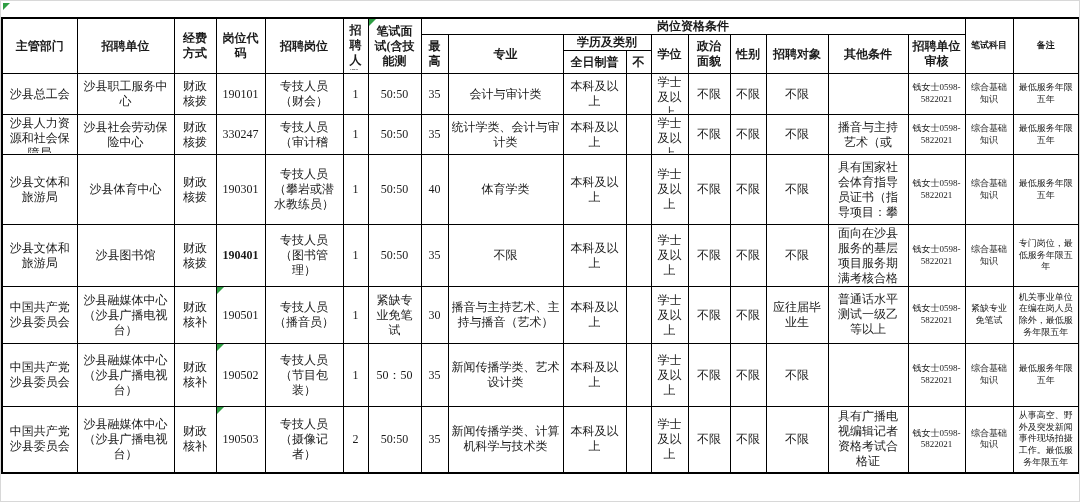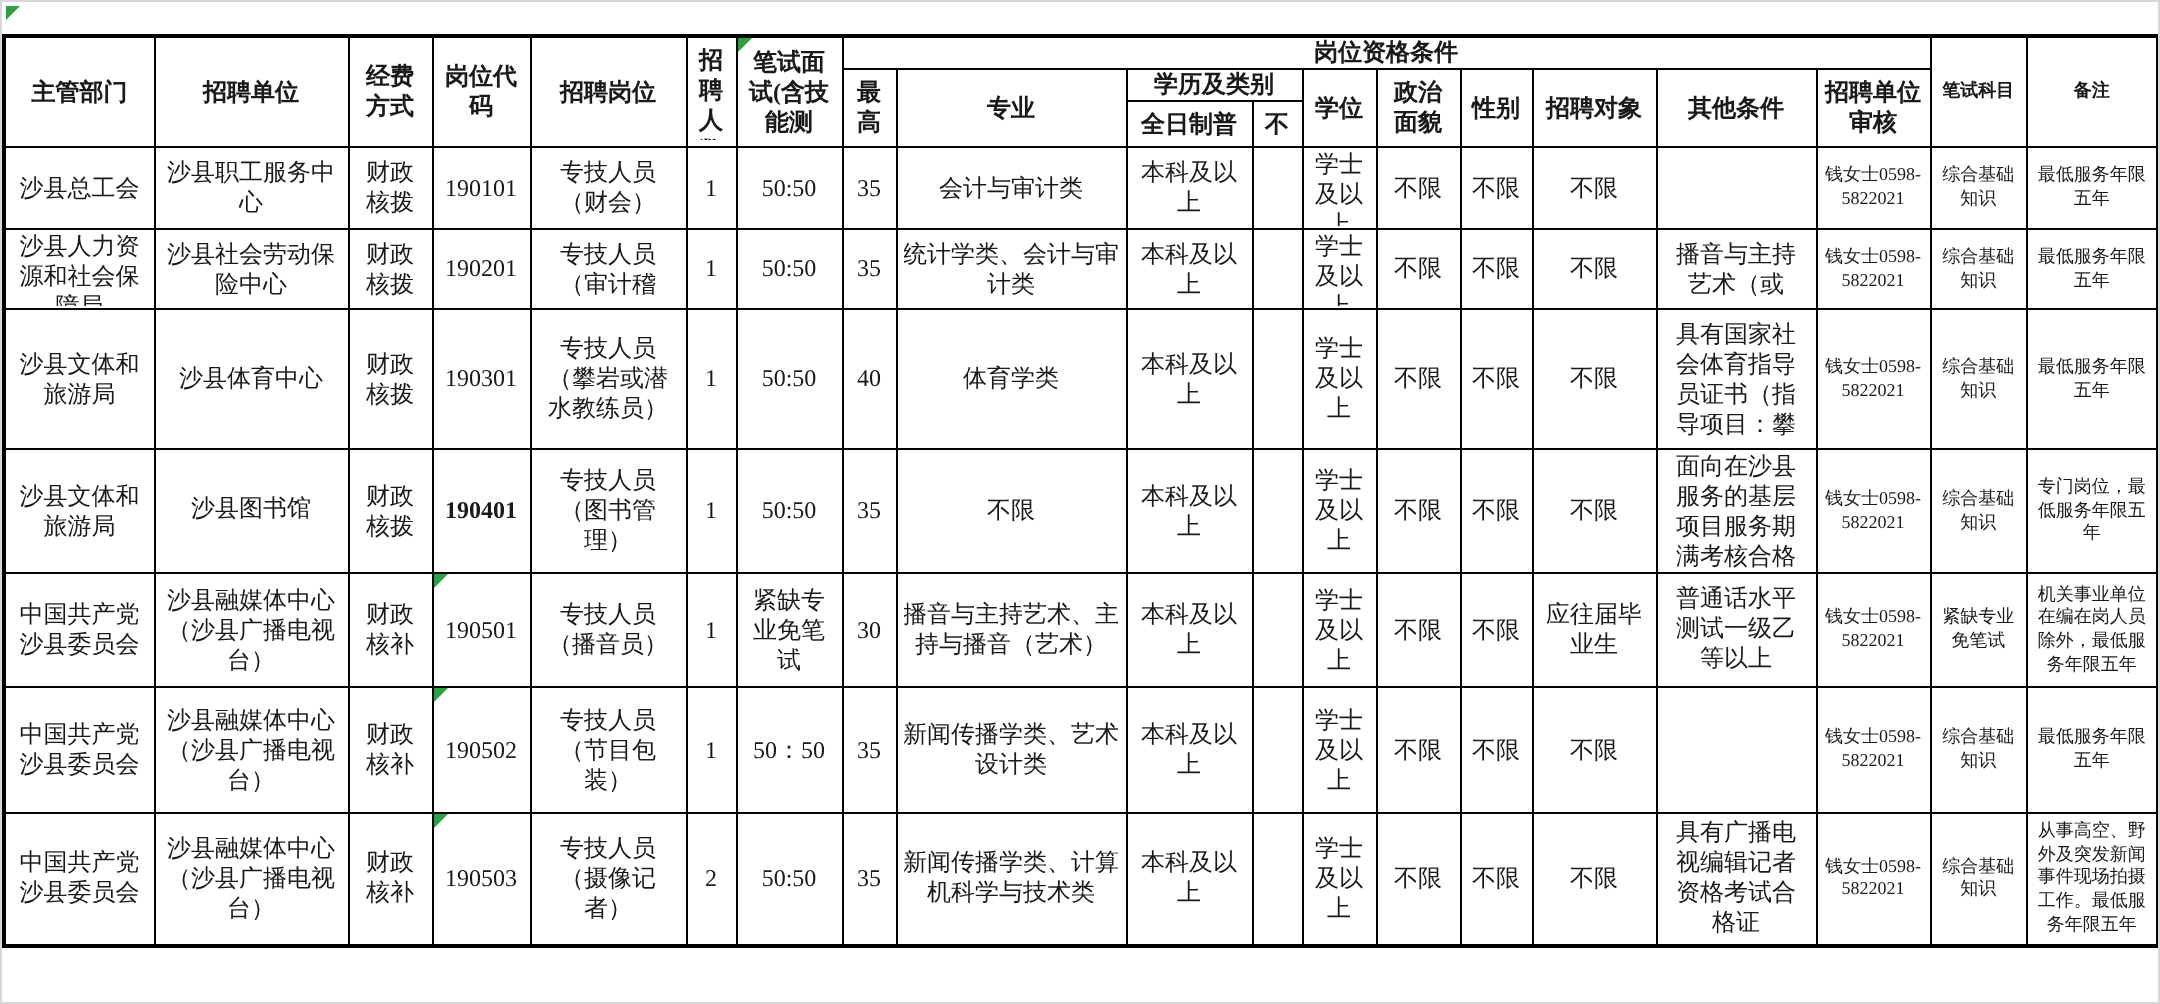--- a/index.html
+++ b/index.html
@@ -166,21 +166,21 @@
           <td>
             <div class="clipwrap" style="max-height: 37px;">沙县人力资源和社会保障局</div>
           </td>
           <td>
             <div class="clipwrap" style="max-height: 37px;">沙县社会劳动保险中心</div>
           </td>
           <td>
             <div class="clipwrap" style="max-height: 37px;">财政核拨</div>
           </td>
           <td>
-            <div class="clipwrap" style="max-height: 37px;">190201</div>
+            <div class="clipwrap" style="max-height: 37px;">330247</div>
           </td>
           <td>
             <div class="clipwrap" style="max-height: 37px;">专技人员（审计稽</div>
           </td>
           <td>
             <div class="clipwrap" style="max-height: 37px;">1</div>
           </td>
           <td>
             <div class="clipwrap" style="max-height: 37px;">50:50</div>
           </td>
@@ -278,21 +278,21 @@
           </td>
           <td class="small">
             <div class="clipwrap" style="max-height: 67px;">最低服务年限五年</div>
           </td>
         </tr>
         <tr style="height: 62px;">
           <td>
             <div class="clipwrap" style="max-height: 59px;">沙县文体和旅游局</div>
           </td>
           <td>
-            <div class="clipwrap" style="max-height: 59px; font-family: Liberation Mono, monospace;">沙县图书馆</div>
+            <div class="clipwrap" style="max-height: 59px;">沙县图书馆</div>
           </td>
           <td>
             <div class="clipwrap" style="max-height: 59px;">财政核拨</div>
           </td>
           <td>
             <div class="clipwrap" style="max-height: 59px; font-weight: bold;">190401</div>
           </td>
           <td>
             <div class="clipwrap" style="max-height: 59px;">专技人员（图书管理）</div>
           </td>

